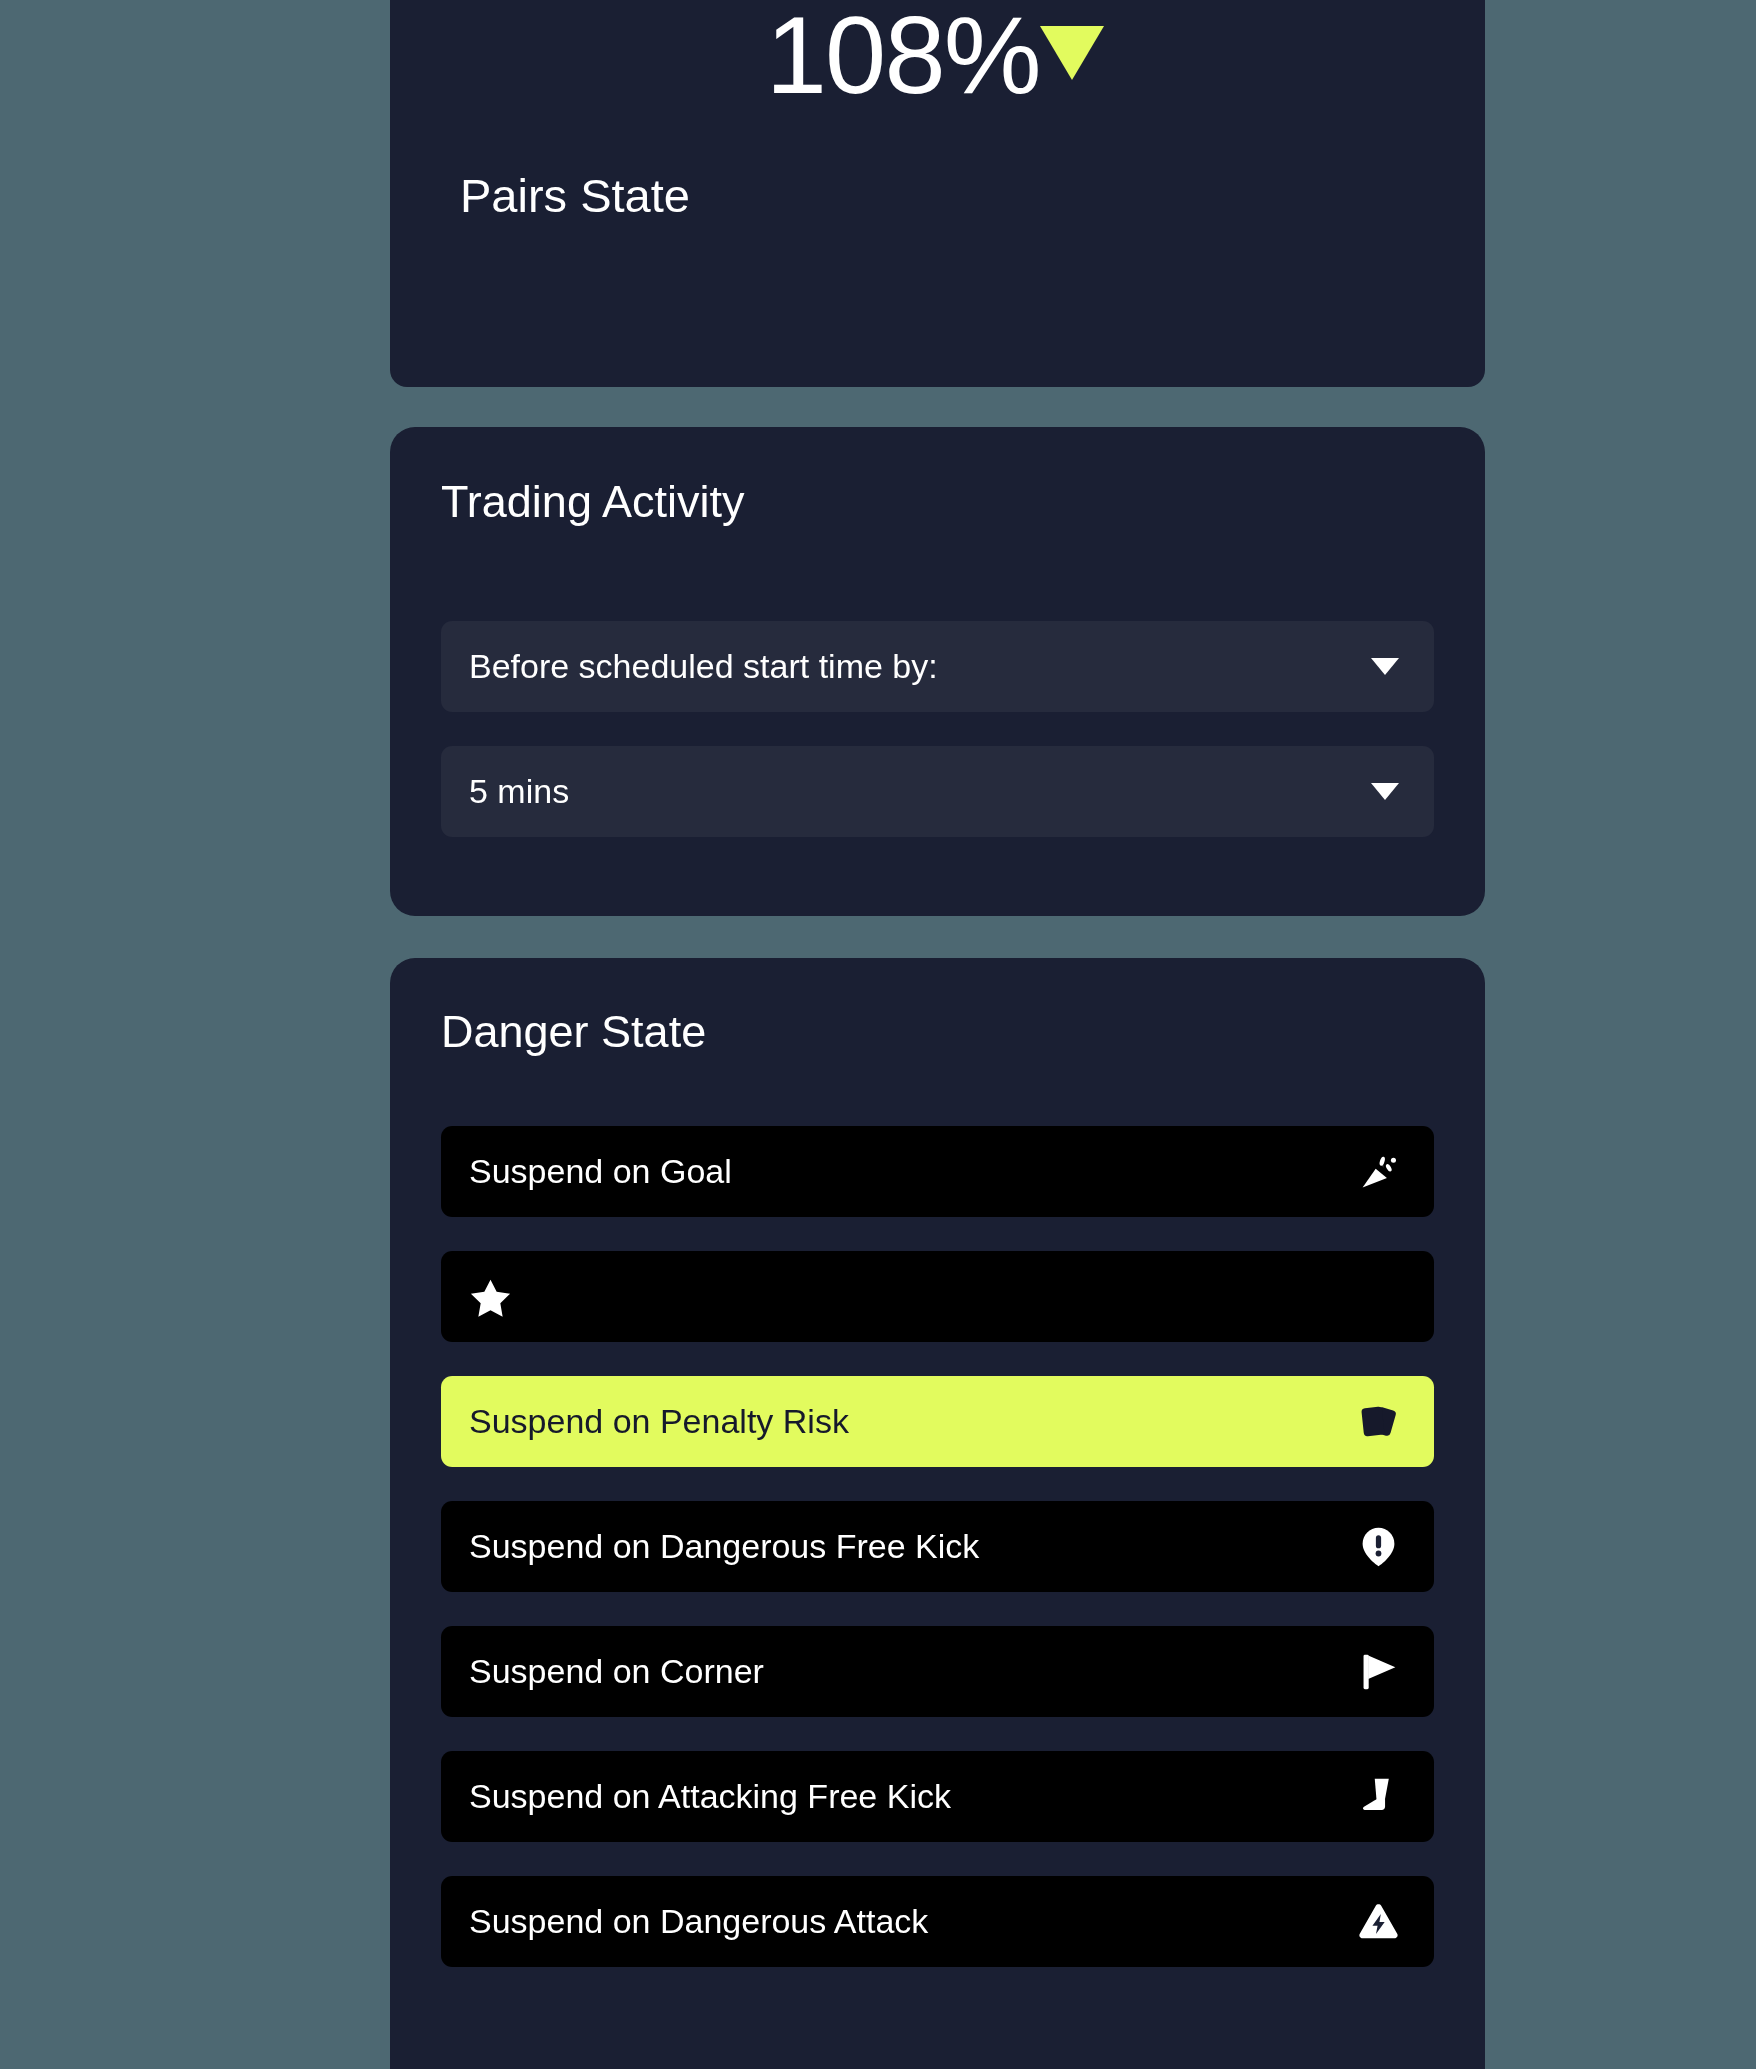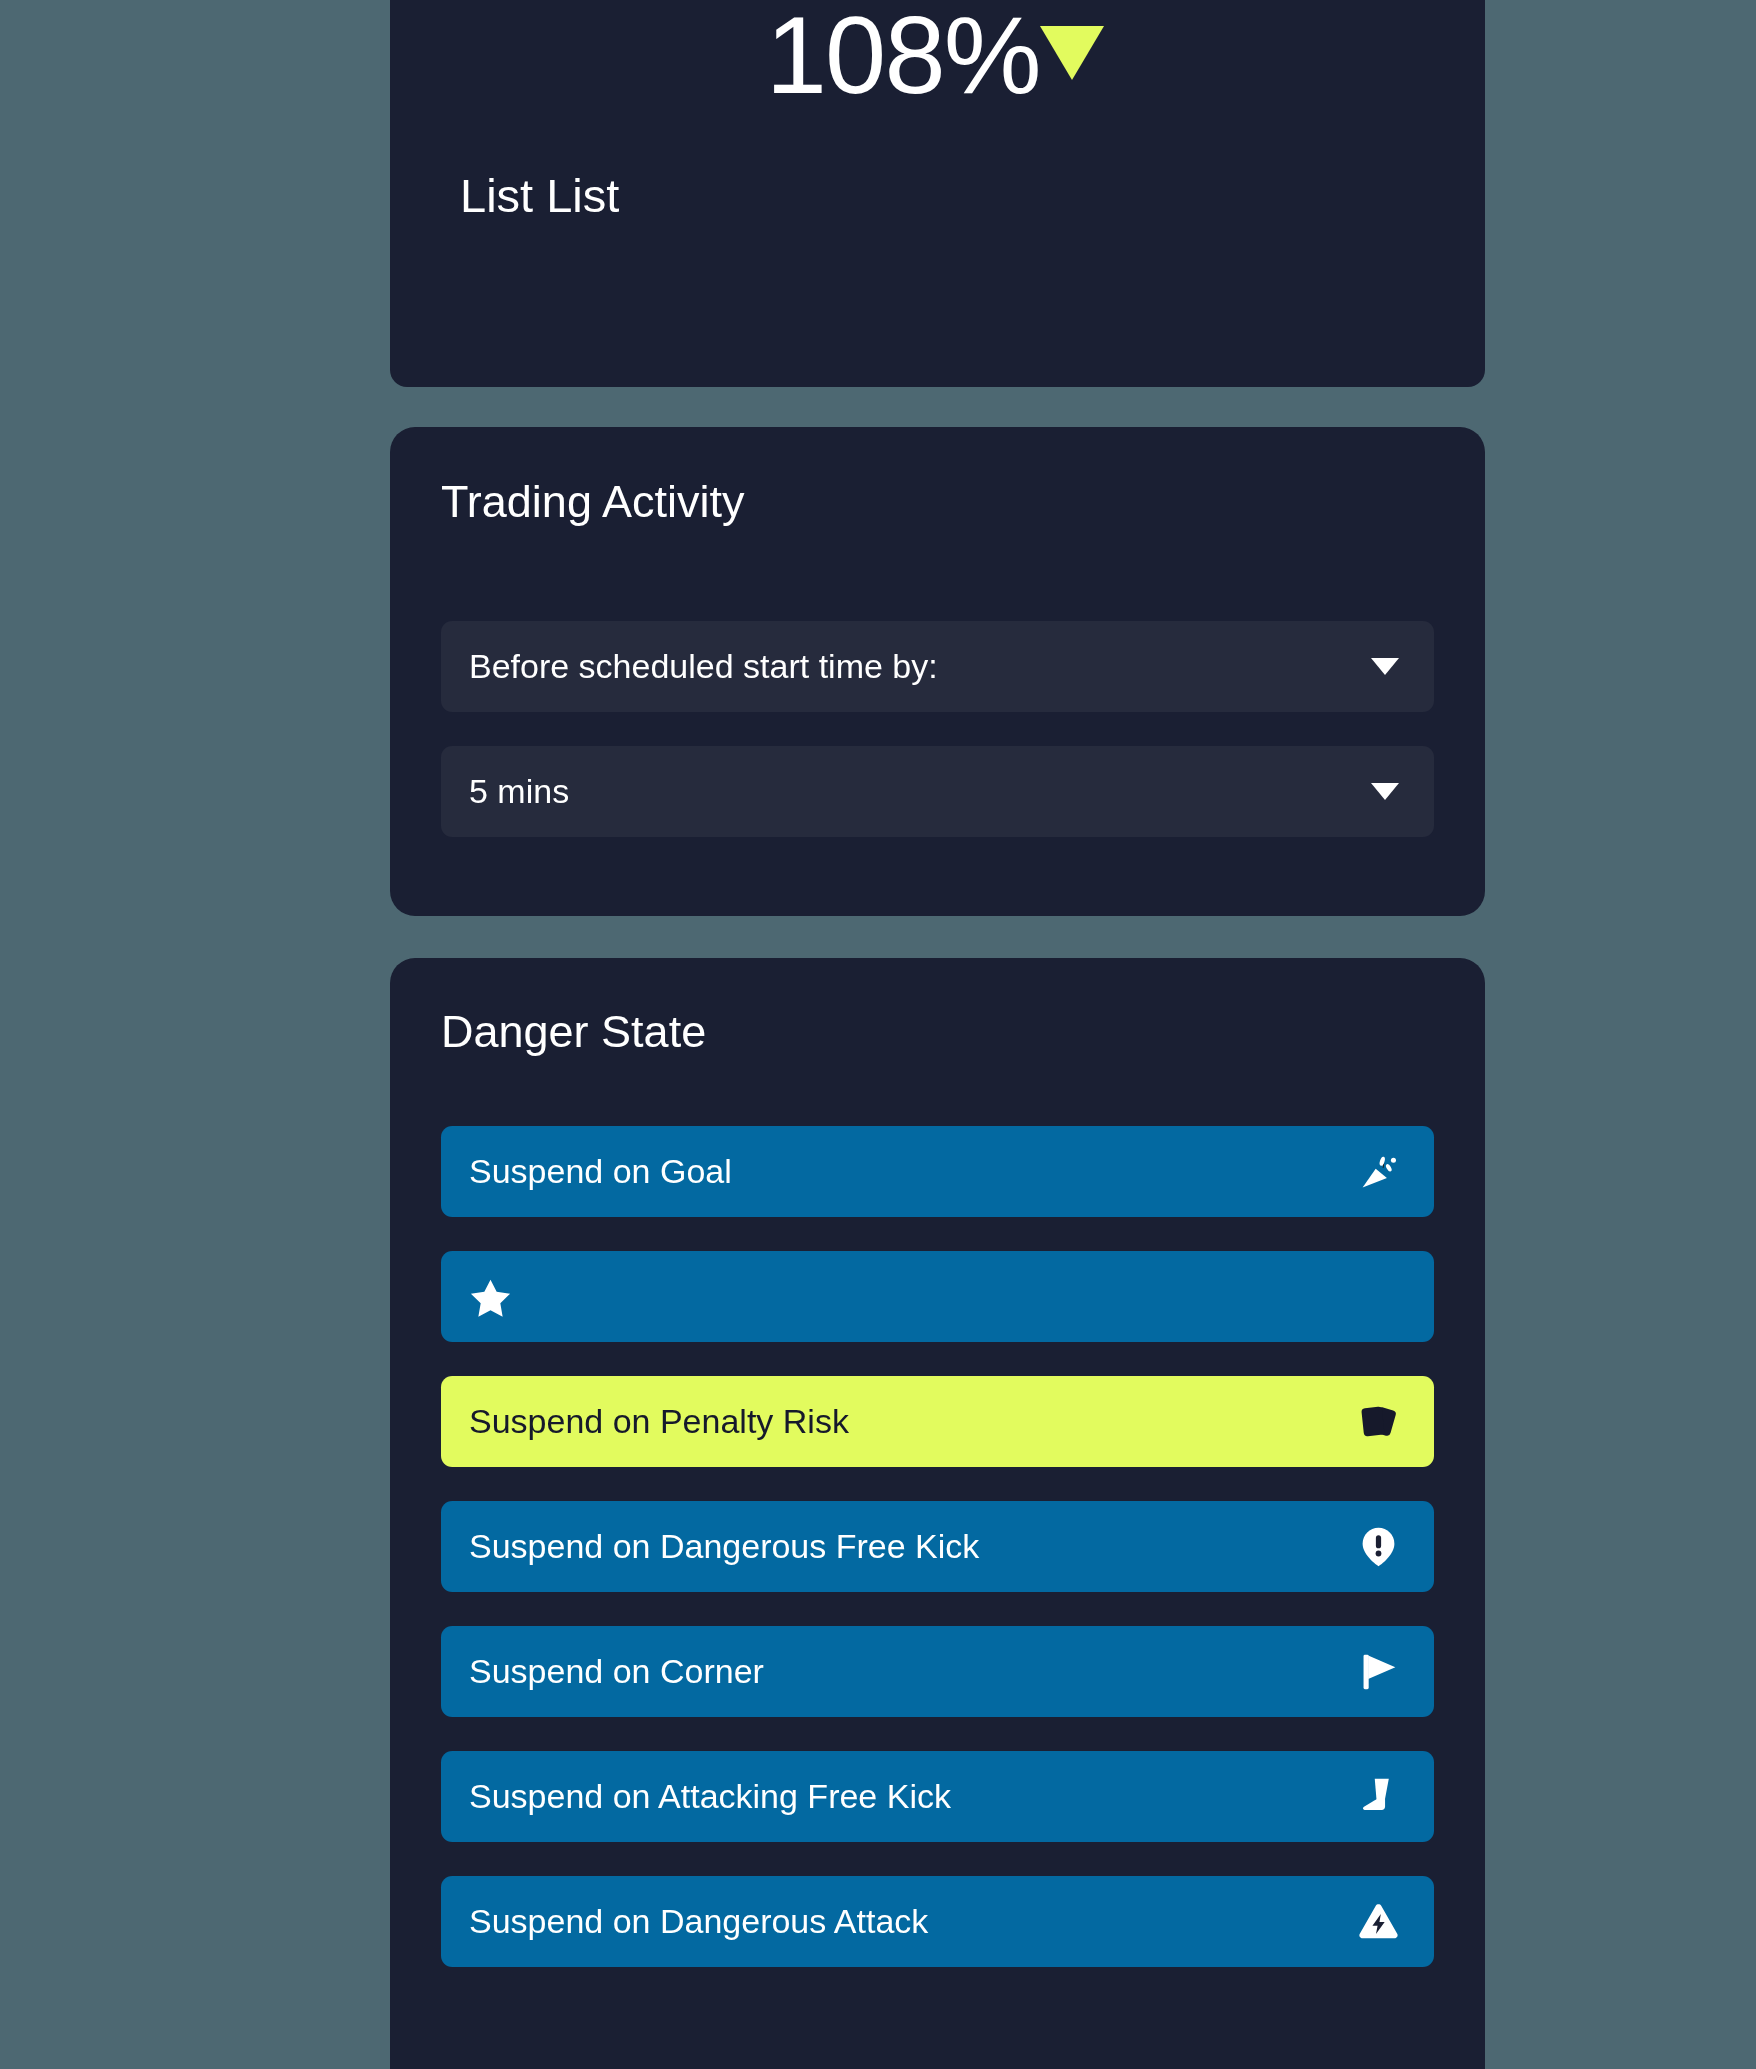--- a/index.html
+++ b/index.html
@@ -131,21 +131,21 @@
   .danger-list {
     position: absolute;
     top: 168px;
     left: 51px;
     width: 993px;
   }
   .danger-row {
     position: relative;
     height: 91px;
     margin-bottom: 34px;
-    background: #0369a1;
+    background: #000000;
     border-radius: 11.2px;
     display: flex;
     align-items: center;
     justify-content: space-between;
     padding: 0 34px 0 28px;
     box-sizing: border-box;
     cursor: pointer;
   }
   .danger-row.selected {
     background: #e2fb5e;
@@ -173,21 +173,21 @@
 </head>
 <body>
 
 <div class="page">
 
   <div class="card summary-card">
     <div class="summary-row">
       <div class="summary-value">108%</div>
       <div class="summary-trend"></div>
     </div>
-    <div class="summary-label">List List</div>
+    <div class="summary-label">Pairs State</div>
   </div>
 
   <div class="card trading-card">
     <div class="card-title">Trading Activity</div>
 
     <div class="select-field select-1">
       <span class="select-value">Before scheduled start time by:</span>
       <span class="chev"></span>
     </div>
 

